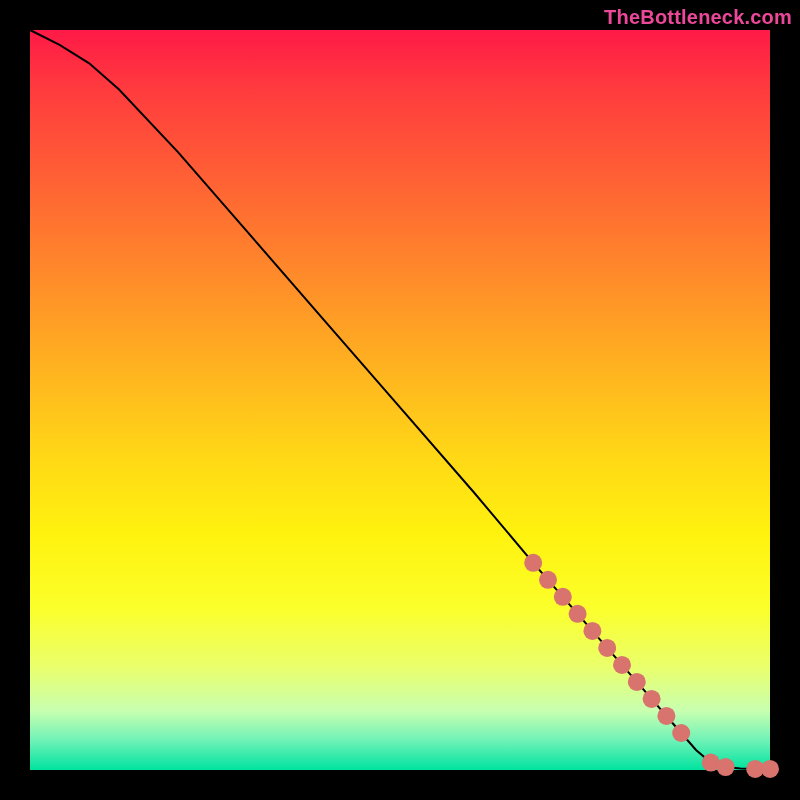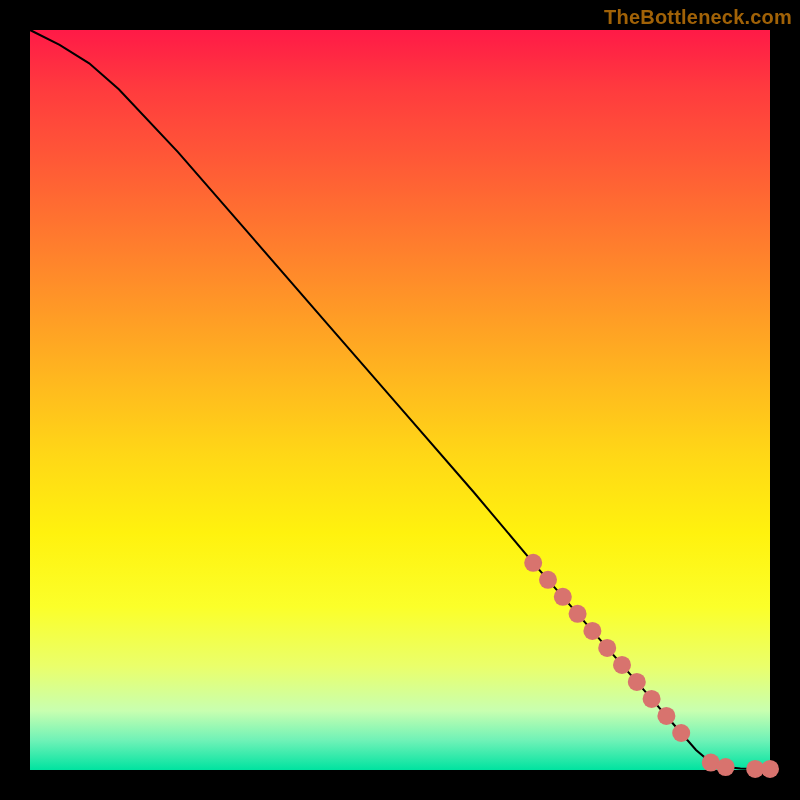--- a/index.html
+++ b/index.html
@@ -43,21 +43,21 @@
       #eaff6b 86%,
       #c8ffb0 92%,
       #6ff2b7 96%,
       #00e3a0 100%
     );
   }
   .watermark {
     position: absolute;
     top: 6px;
     right: 8px;
-    color: #a16207;
+    color: #ec4899;
     font-size: 20px;
     font-weight: 600;
     letter-spacing: 0.2px;
     user-select: none;
   }
   svg.curve {
     position: absolute;
     inset: 0;
     width: 100%;
     height: 100%;

